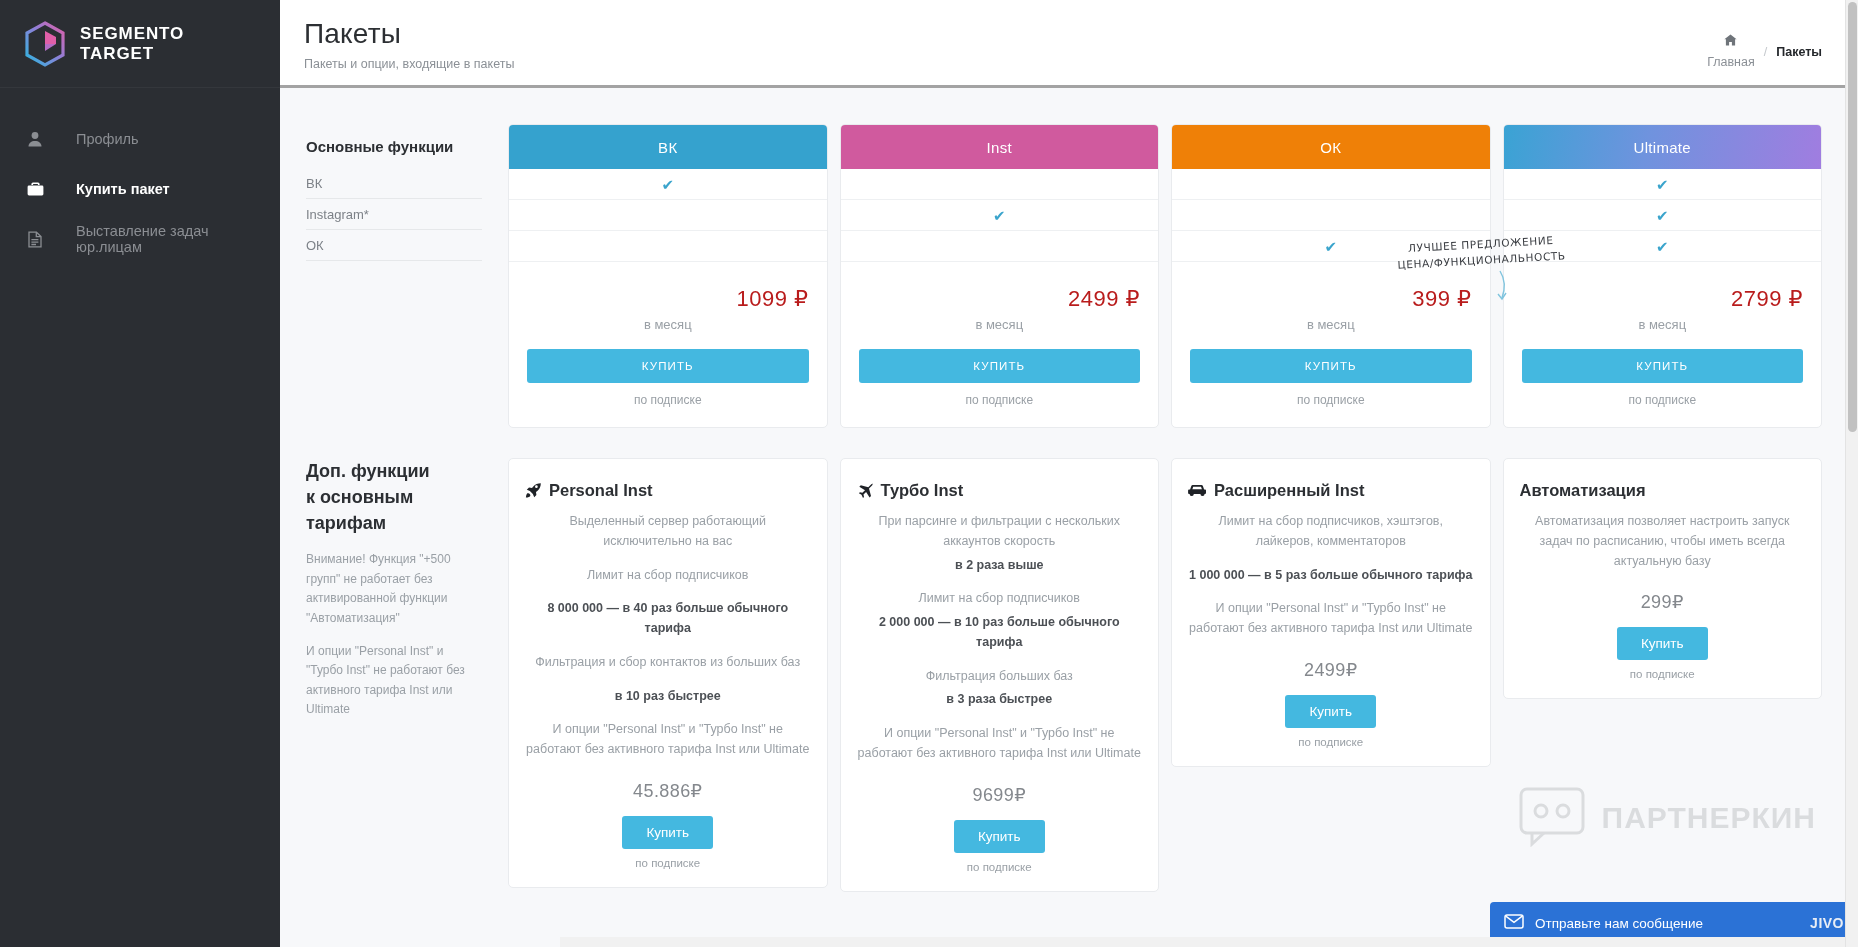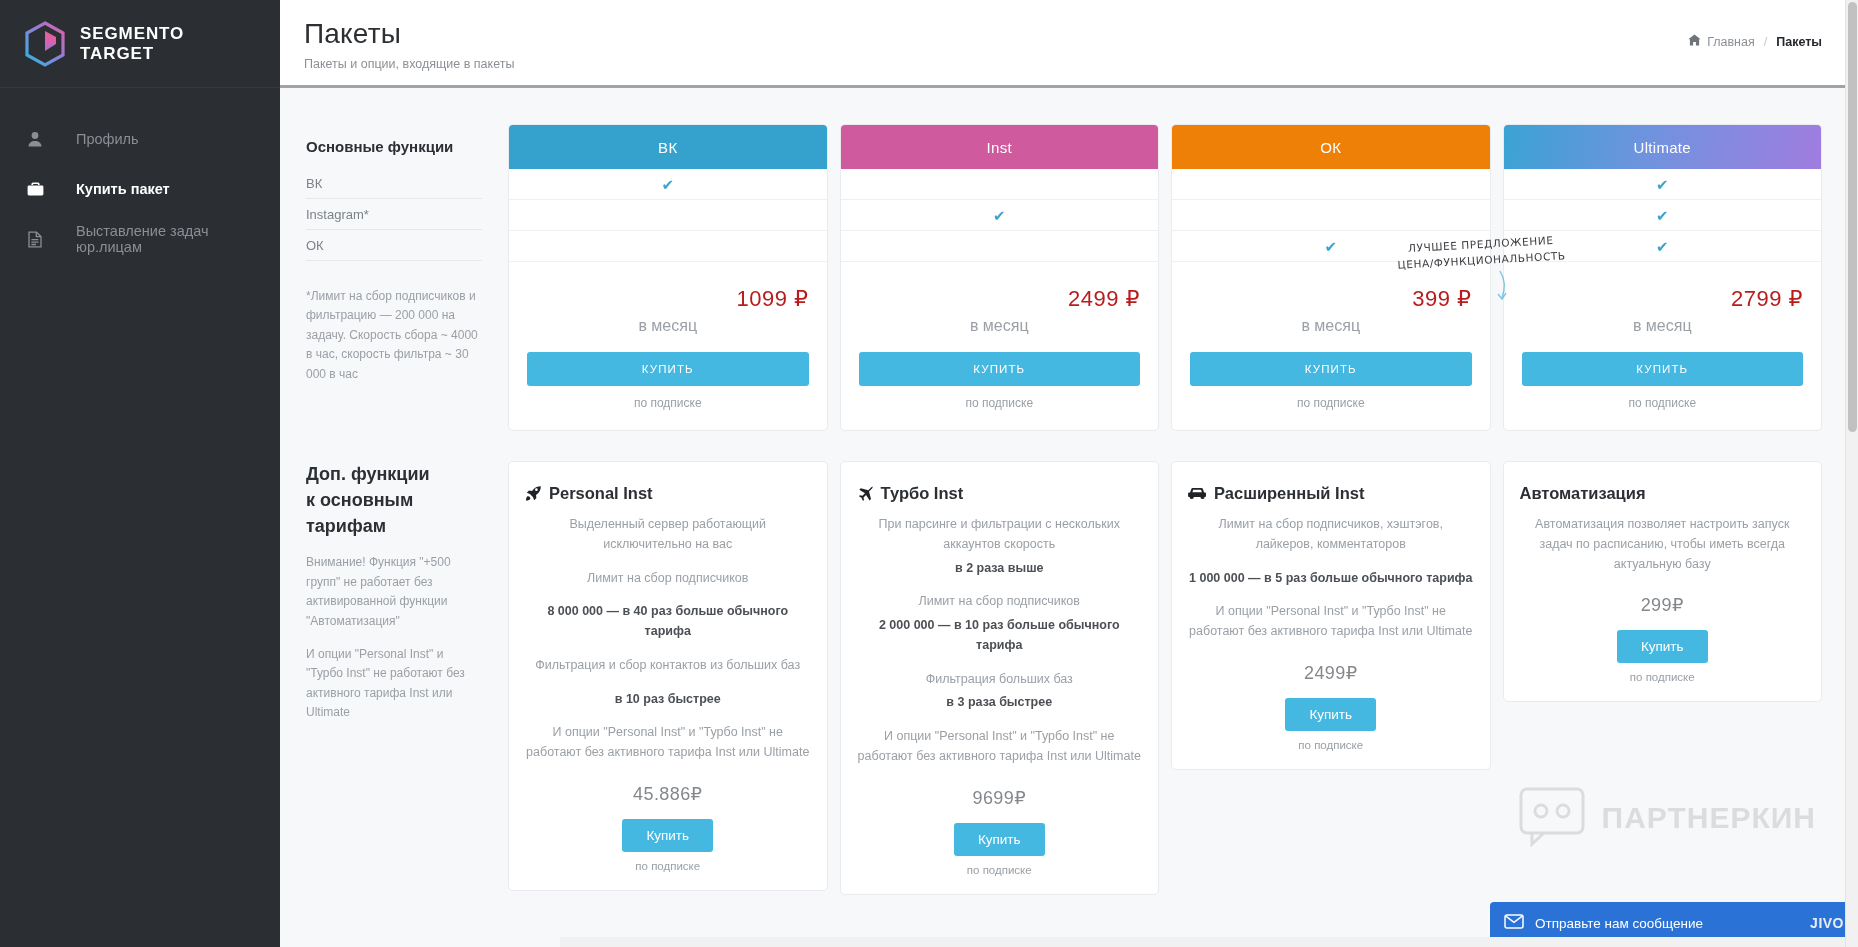--- a/index.html
+++ b/index.html
@@ -47,21 +47,21 @@
   }
   .topbar {
     background: #ffffff; height: 88px;
     padding: 18px 36px 0 24px;
     display: flex; align-items: flex-start; justify-content: space-between;
     border-bottom: 3px solid #a3a3a3;
   }
   .page-title { font-size: 28px; font-weight: 400; color: #2c2f33; letter-spacing: .2px; }
   .page-sub { font-size: 12.5px; color: #8b9096; margin-top: 7px; }
   .breadcrumb { display: flex; align-items: center; gap: 9px; font-size: 12.5px; padding-top: 16px; }
-  .bc-home { color: #8b9096; display:flex; align-items:center; gap:6px; text-decoration:none; }
+  .bc-home { color: #8b9096; display:flex; align-items:center; gap:6px; text-decoration:none;flex-direction:column; }
   .bc-sep { color: #c4c8cc; }
   .bc-cur { color: #24272b; font-weight: 700; }
 
   .content { padding: 36px 36px 0 26px; height: 859px; overflow: hidden; position: relative; }
 
   
   .pricing-wrap { position: relative; }
   .pricing-grid {
     display: grid;
     grid-template-columns: 190px repeat(4, 1fr);
@@ -84,21 +84,21 @@
     height: 44px; display: flex; align-items: center; justify-content: center;
     color: #fff; font-size: 15px; letter-spacing: .3px;
   }
   .plan-check-row {
     height: 31px; display: flex; align-items: center; justify-content: center;
     border-bottom: 1px solid #eef0f2;
   }
   .chk { color: #3aa4cc; font-size: 15px; font-weight: 700; line-height: 1; }
   .plan-price-block { padding: 24px 18px 20px; text-align: center; }
   .plan-price { font-size: 22px; color: #b91c1c; font-weight: 400; letter-spacing: .5px; text-align: right; }
-  .plan-period { font-size: 16px; color: #9aa0a6; margin-top: 5px; }
+  .plan-period { font-size: 13px; color: #9aa0a6; margin-top: 5px; }
   .btn-buy-upper {
     display: block; width: 100%; margin-top: 17px;
     background: #44b8e0; border: none; border-radius: 3px;
     color: #ffffff; font-size: 11.5px; letter-spacing: 1.1px;
     padding: 11px 0; cursor: pointer;
     font-family: inherit;
   }
   .plan-sub { font-size: 12px; color: #9aa0a6; margin-top: 10px; }
 
   .best-offer {
@@ -280,21 +280,20 @@
           </span>
         </div>
 
         <div class="pricing-grid">
 
           <div class="feat-col">
             <div class="feat-title">Основные функции</div>
             <div class="feat-row">ВК</div>
             <div class="feat-row">Instagram*</div>
             <div class="feat-row">ОК</div>
-            <div class="feat-note">*Лимит на сбор подписчиков и фильтрацию — 200 000 на задачу. Скорость сбора ~ 4000 в час, скорость фильтра ~ 30 000 в час</div>
           </div>
 
           <div class="plan-card">
             <div class="plan-head" style="background:#35a2ce">ВК</div>
             <div class="plan-check-row">
                 <span class="chk">✔</span>
               </div>
             <div class="plan-check-row"></div>
             <div class="plan-check-row"></div>
             <div class="plan-price-block">

